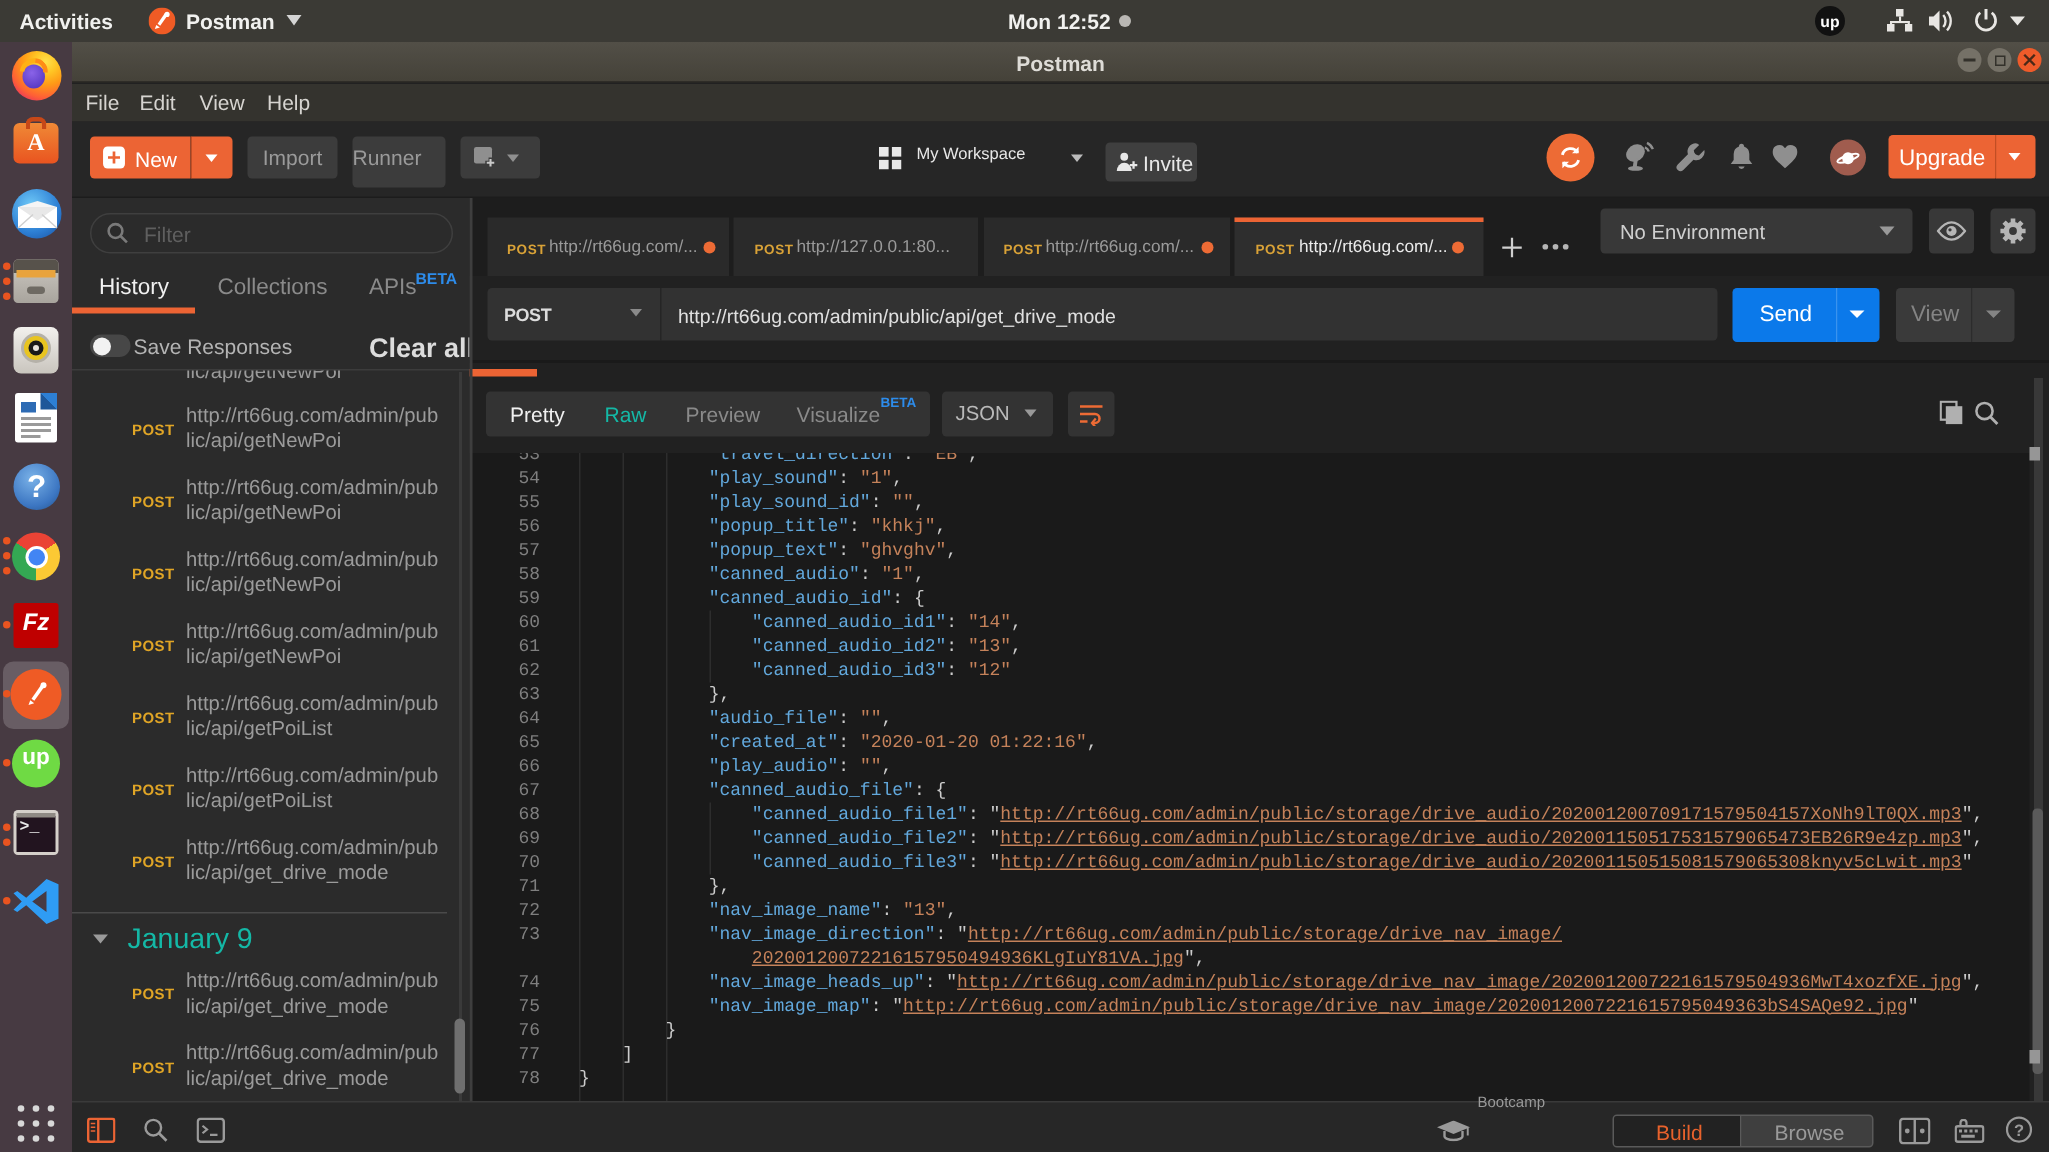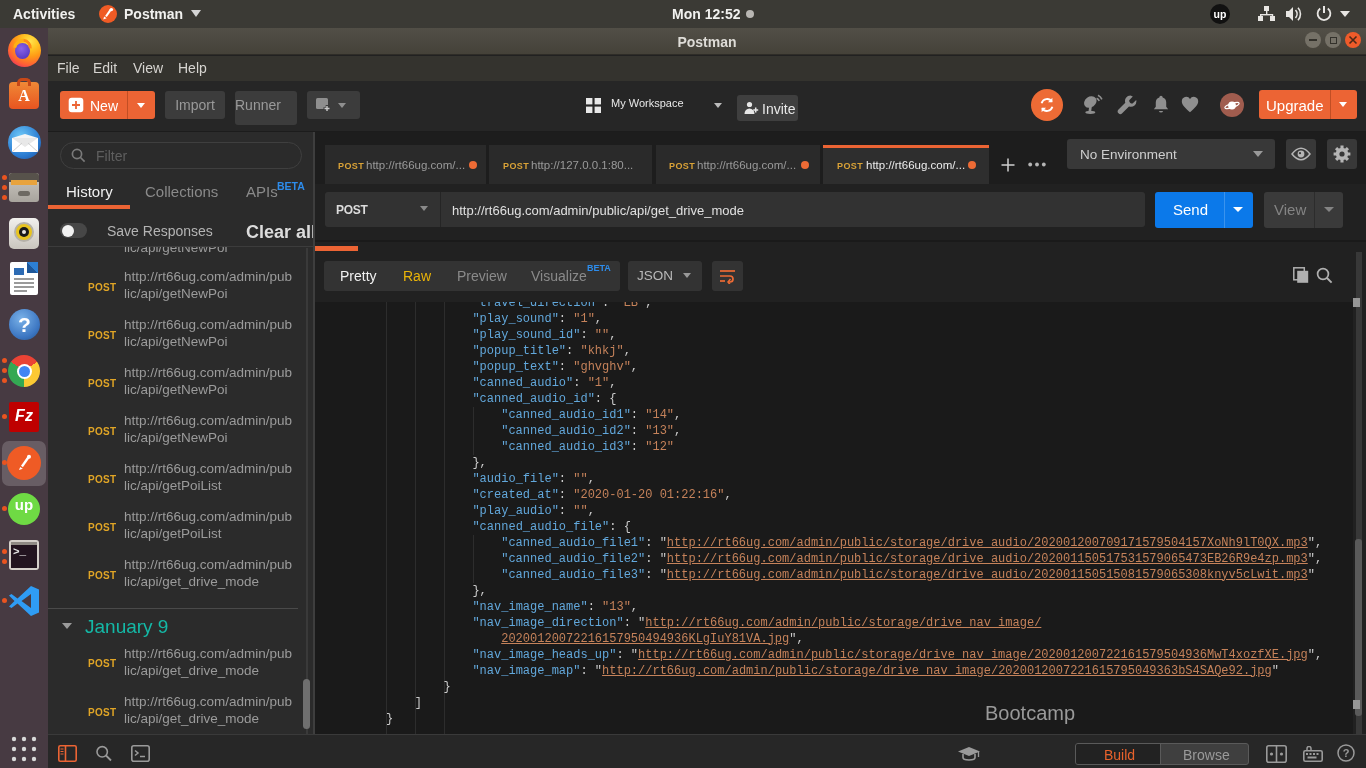--- a/index.html
+++ b/index.html
@@ -240,21 +240,21 @@
 <div class="a" style="left:96px;top:148px;font-size:14px;color:#5f5f5f">Filter</div>
 
 <div class="a" style="left:66px;top:183px;font-size:15px;color:#f0f0f0">History</div>
 <div class="a" style="left:145px;top:183px;font-size:15px;color:#8a8a8a">Collections</div>
 <div class="a" style="left:246px;top:183px;font-size:15px;color:#8a8a8a">APIs</div>
 <div class="a" style="left:277px;top:180px;font-size:10.5px;font-weight:bold;color:#2d8ceb">BETA</div>
 <div class="a" style="left:48px;top:205px;width:82px;height:4px;background:#ec6434"></div>
 
 <div class="a" style="left:60px;top:223px;width:27px;height:15px;border-radius:8px;background:#474747"></div>
 <div class="a" style="left:61.5px;top:224.5px;width:12px;height:12px;border-radius:50%;background:#f2f2f2"></div>
-<div class="a" style="left:107px;top:223px;font-size:14px;color:#b4b4b4">Save Responses</div>
+<div class="a" style="left:89px;top:223px;font-size:14px;color:#b4b4b4">Save Responses</div>
 <div class="a" style="left:246px;top:222px;font-size:18px;font-weight:bold;color:#dcdcdc">Clear all</div>
 <div class="a" style="left:48px;top:246px;width:265px;height:1px;background:#3c3c3c"></div>
 
 <div class="a" style="left:48px;top:247px;width:265px;height:487px;overflow:hidden" id="hist">
   <div class="a" style="left:76px;top:-8px;font-size:13.5px;color:#9b9b9b;line-height:17px">lic/api/getNewPoi</div>
   <div class="a" style="left:40px;top:34.7px;font-size:10px;font-weight:bold;color:#e0a526;letter-spacing:.3px">POST</div>
   <div class="a" style="left:76px;top:21.4px;font-size:13.5px;color:#9b9b9b;line-height:17px">http://rt66ug.com/admin/pub<br>lic/api/getNewPoi</div>
   <div class="a" style="left:40px;top:82.7px;font-size:10px;font-weight:bold;color:#e0a526;letter-spacing:.3px">POST</div>
   <div class="a" style="left:76px;top:69.4px;font-size:13.5px;color:#9b9b9b;line-height:17px">http://rt66ug.com/admin/pub<br>lic/api/getNewPoi</div>
   <div class="a" style="left:40px;top:130.7px;font-size:10px;font-weight:bold;color:#e0a526;letter-spacing:.3px">POST</div>
@@ -338,21 +338,21 @@
 <div class="a" style="left:1264px;top:192px;width:50px;height:36px;background:#3a3a3a;border-radius:3px 0 0 3px"></div>
 <div class="a" style="left:1314px;top:192px;width:29px;height:36px;background:#3a3a3a;border-radius:0 3px 3px 0;border-left:1px solid #2c2c2c"></div>
 <div class="a" style="left:1274px;top:201px;font-size:15px;color:#848484">View</div>
 <div class="a" style="left:1324px;top:207px;width:0;height:0;border-left:5px solid transparent;border-right:5px solid transparent;border-top:5.5px solid #848484"></div>
 
 <div class="a" style="left:313px;top:240px;width:1053px;height:2px;background:#1a1a1a"></div>
 <div class="a" style="left:313px;top:246px;width:45px;height:5px;background:#ec6434"></div>
 
 <div class="a" style="left:324px;top:261px;width:296px;height:30px;background:#333;border-radius:3px"></div>
 <div class="a" style="left:340px;top:268px;font-size:14px;color:#f0f0f0">Pretty</div>
-<div class="a" style="left:403px;top:268px;font-size:14px;color:#eab308">Raw</div>
+<div class="a" style="left:403px;top:268px;font-size:14px;color:#14b8a6">Raw</div>
 <div class="a" style="left:457px;top:268px;font-size:14px;color:#8a8a8a">Preview</div>
 <div class="a" style="left:531px;top:268px;font-size:14px;color:#8a8a8a">Visualize</div>
 <div class="a" style="left:587px;top:263px;font-size:9px;font-weight:bold;color:#2d8ceb">BETA</div>
 <div class="a" style="left:628px;top:261px;width:74px;height:30px;background:#333;border-radius:3px"></div>
 <div class="a" style="left:637px;top:268px;font-size:13.5px;color:#b9b9b9">JSON</div>
 <div class="a" style="left:683px;top:273px;width:0;height:0;border-left:4.5px solid transparent;border-right:4.5px solid transparent;border-top:5px solid #999"></div>
 <div class="a" style="left:712px;top:261px;width:31px;height:30px;background:#333;border-radius:3px"></div>
 <svg class="a" style="left:719px;top:268px" width="17" height="16" viewBox="0 0 17 16" fill="none" stroke="#ed6b35" stroke-width="1.7">
       <path d="M1 3 h15"></path>
       <path d="M1 8 h10 a3 3 0 0 1 0 6 h-2"></path>
@@ -367,20 +367,47 @@
       <circle cx="7" cy="7" r="5.4" fill="none" stroke="#b0b0b0" stroke-width="1.7"></circle>
       <path d="M11 11 L15.6 15.6" stroke="#b0b0b0" stroke-width="1.9"></path>
     </svg>
 
 <div class="a" style="left:313px;top:302px;width:1040px;height:432px;overflow:hidden;background:#1a1a1a" id="code">
   <div class="a" style="left:72.5px;top:0;width:1px;height:432px;background:#2d2d2d"></div>
   <div class="a" style="left:101.5px;top:0;width:1px;height:432px;background:#2d2d2d"></div>
   <div class="a" style="left:130.5px;top:0;width:1px;height:432px;background:#2d2d2d"></div>
   <div class="a" style="left:159.5px;top:104.5px;width:1px;height:48px;background:#2d2d2d"></div>
   <div class="a" style="left:159.5px;top:232.5px;width:1px;height:48px;background:#2d2d2d"></div>
+  <pre class="a" id="gut" style="left:20px;top:-7.5px;width:27px;text-align:right;font:12px/16px 'Liberation Mono',monospace;color:#7f7f7f">53
+54
+55
+56
+57
+58
+59
+60
+61
+62
+63
+64
+65
+66
+67
+68
+69
+70
+71
+72
+73
+
+74
+75
+76
+77
+78</pre>
   <pre class="a" id="cl" style="left:73px;top:-7.5px;font:12px/16px 'Liberation Mono',monospace;color:#ccc">            <span class="k">"travel_direction"</span><span class="p">:</span> <span class="s">"EB"</span><span class="p">,</span>
             <span class="k">"play_sound"</span><span class="p">:</span> <span class="s">"1"</span><span class="p">,</span>
             <span class="k">"play_sound_id"</span><span class="p">:</span> <span class="s">""</span><span class="p">,</span>
             <span class="k">"popup_title"</span><span class="p">:</span> <span class="s">"khkj"</span><span class="p">,</span>
             <span class="k">"popup_text"</span><span class="p">:</span> <span class="s">"ghvghv"</span><span class="p">,</span>
             <span class="k">"canned_audio"</span><span class="p">:</span> <span class="s">"1"</span><span class="p">,</span>
             <span class="k">"canned_audio_id"</span><span class="p">:</span> <span class="p">{</span>
                 <span class="k">"canned_audio_id1"</span><span class="p">:</span> <span class="s">"14"</span><span class="p">,</span>
                 <span class="k">"canned_audio_id2"</span><span class="p">:</span> <span class="s">"13"</span><span class="p">,</span>
                 <span class="k">"canned_audio_id3"</span><span class="p">:</span> <span class="s">"12"</span>
@@ -423,21 +450,21 @@
 <svg class="a" style="left:131px;top:745px" width="19" height="17" viewBox="0 0 19 17">
       <rect x="0.8" y="0.8" width="17.4" height="15.4" rx="2" fill="none" stroke="#9a9a9a" stroke-width="1.6"></rect>
       <path d="M4 5.5 l3 2.5 -3 2.5" fill="none" stroke="#9a9a9a" stroke-width="1.5"></path>
       <path d="M9 11.5 h5" stroke="#9a9a9a" stroke-width="1.5"></path>
     </svg>
 <svg class="a" style="left:958px;top:747px" width="22" height="14" viewBox="0 0 22 14">
       <path d="M11 0 L22 4.5 L11 9 L0 4.5 Z" fill="#9a9a9a"></path>
       <path d="M5 7 v3.5 a6 2.5 0 0 0 12 0 V7" fill="none" stroke="#9a9a9a" stroke-width="1.6"></path>
       <path d="M20.5 5 v5" stroke="#9a9a9a" stroke-width="1.3"></path>
     </svg>
-<div class="a" style="left:985px;top:702px;font-size:20px;color:#9a9a9a">Bootcamp</div>
+<div class="a" style="left:985px;top:730px;font-size:10px;color:#9a9a9a">Bootcamp</div>
 <div class="a" style="left:1075px;top:743px;width:174px;height:22px;border:1px solid #5a5a5a;border-radius:3px;background:#3f3f3f"></div>
 <div class="a" style="left:1076px;top:744px;width:85px;height:20px;background:#222;border-right:1px solid #5a5a5a;border-radius:2px 0 0 2px"></div>
 <div class="a" style="left:1104px;top:747px;font-size:14px;color:#e8622c">Build</div>
 <div class="a" style="left:1183px;top:747px;font-size:14px;color:#9a9a9a">Browse</div>
 <svg class="a" style="left:1266px;top:745px" width="21" height="18" viewBox="0 0 21 18">
       <rect x="0.8" y="0.8" width="19.4" height="16.4" rx="2" fill="none" stroke="#9a9a9a" stroke-width="1.6"></rect>
       <path d="M10.5 1 v16" stroke="#9a9a9a" stroke-width="1.6"></path>
       <circle cx="5.5" cy="9" r="1.6" fill="#9a9a9a"></circle>
       <circle cx="15.5" cy="9" r="1.6" fill="#9a9a9a"></circle>
     </svg>

